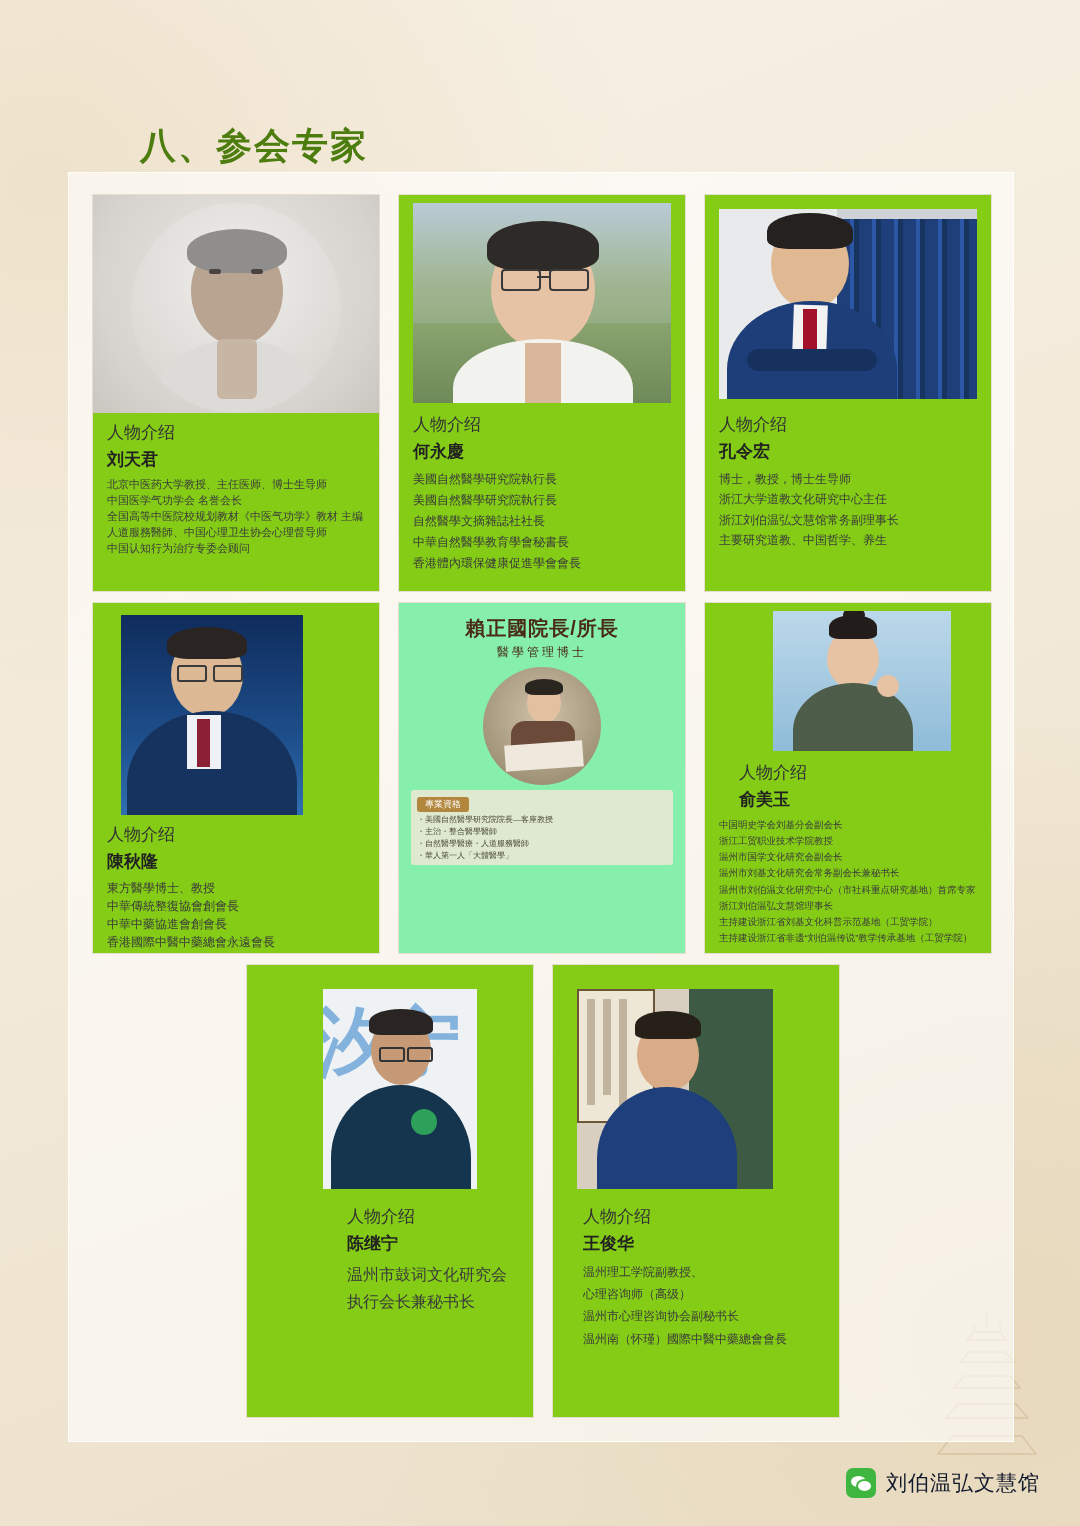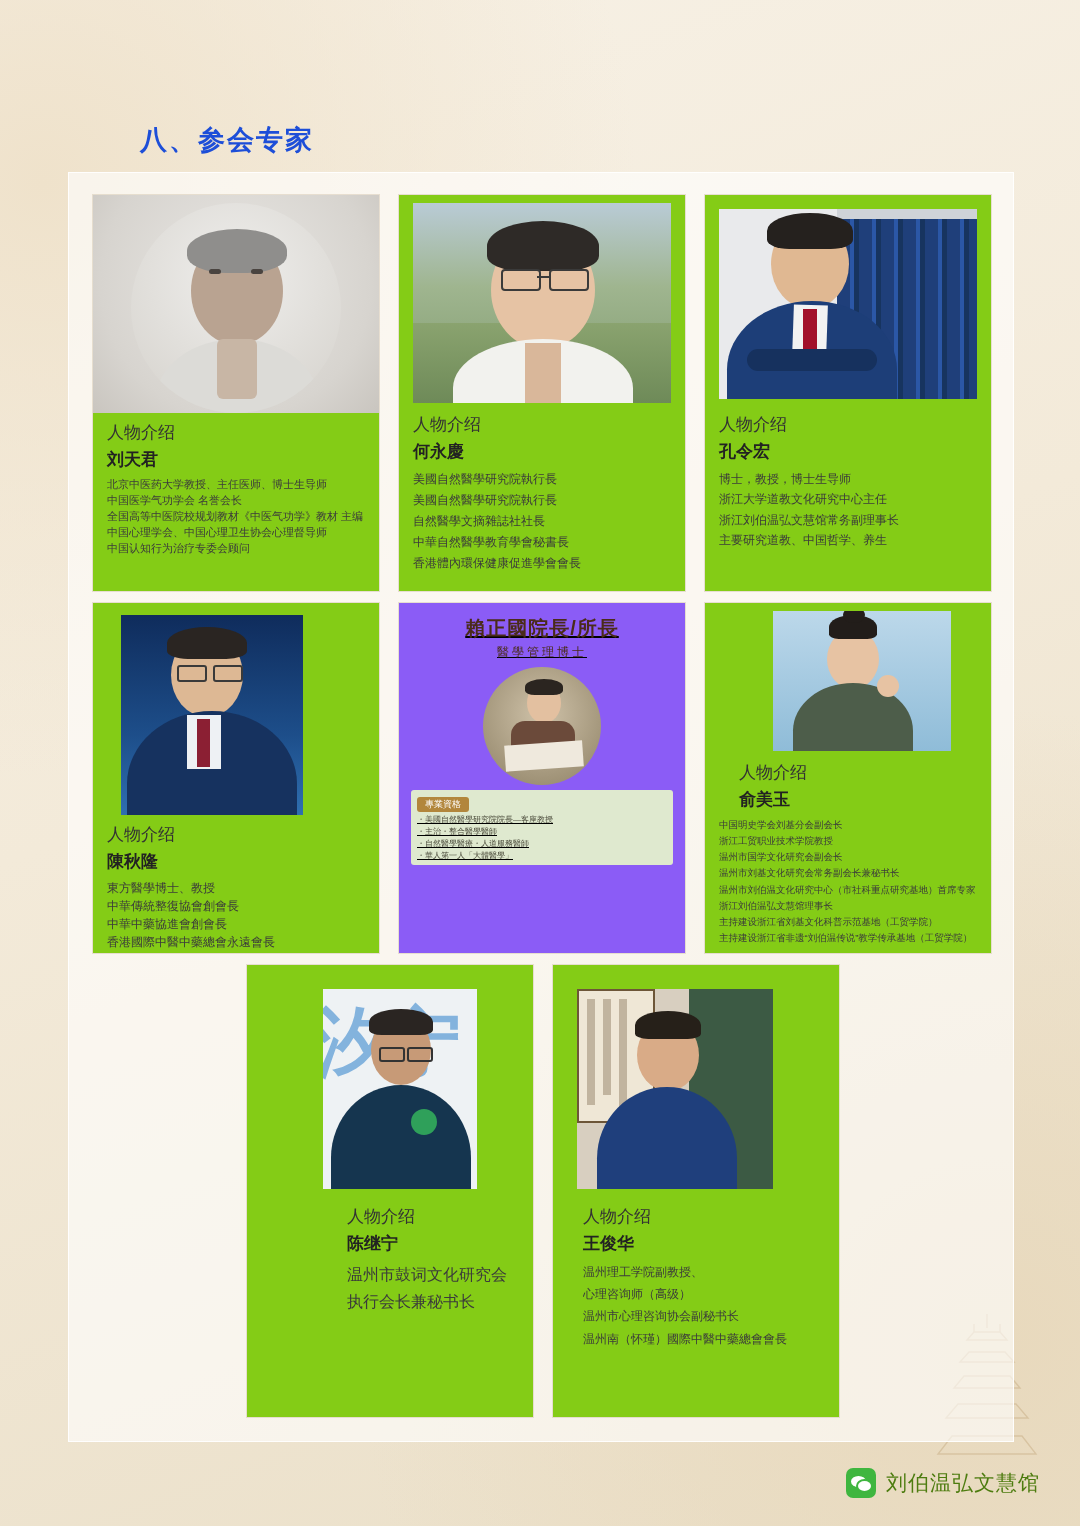--- a/index.html
+++ b/index.html
@@ -16,21 +16,21 @@
       radial-gradient(circle at 92% 88%, #e8d9bd 0%, rgba(232,217,189,0) 38%),
       radial-gradient(circle at 4% 12%, #efe2cb 0%, rgba(239,226,203,0) 35%),
       linear-gradient(160deg,#f7f1e6 0%,#f3ead9 45%,#eadfc8 100%);
   }
   .corner-deco{
     position:absolute;right:18px;bottom:40px;width:150px;height:180px;
     opacity:.35;
   }
   .section-title{
     position:absolute;left:140px;top:122px;
-    font-size:27px;font-weight:bold;color:#1d4ed8;letter-spacing:2px;
+    font-size:36px;font-weight:bold;color:#4d7c0f;letter-spacing:2px;
   }
   .card-area{
     position:absolute;left:68px;top:172px;width:944px;height:1268px;
     background:rgba(255,255,255,.62);
     border:1px solid rgba(255,255,255,.9);
   }
   .grid{position:absolute;inset:0;}
   .card{
     position:absolute;
     background:#84cc16;
@@ -57,23 +57,23 @@
   .wechat-icon{
     width:30px;height:30px;border-radius:7px;background:#3fb63f;position:relative;
     display:inline-block;
   }
   .wechat-icon:before{
     content:"";position:absolute;left:5px;top:8px;width:15px;height:11px;border-radius:50%;background:#fff;
   }
   .wechat-icon:after{
     content:"";position:absolute;left:12px;top:13px;width:13px;height:10px;border-radius:50%;background:#fff;box-shadow:0 0 0 2px #3fb63f;
   }
-  .footer-text{font-size:21px;color:#4d7c0f;letter-spacing:1px;}
+  .footer-text{font-size:21px;color:#0f172a;letter-spacing:1px;}
   
-  .poster{background:#8b5cf6;position:relative;text-decoration:underline;}
+  .poster{background:#86efac;position:relative;}
   .poster .ptitle{font-size:20px;color:#4a2b1a;text-align:center;font-weight:bold;letter-spacing:1px;}
   .poster .psub{font-size:12px;color:#4a2b1a;text-align:center;letter-spacing:3px;margin-top:2px;}
   .poster .pcirc{width:118px;height:118px;border-radius:50%;margin:6px auto 0;background:radial-gradient(circle at 50% 40%,#cfc2a9,#8e8165);position:relative;overflow:hidden;}
   .bar{margin:5px 12px;border-radius:3px;padding:3px 6px;}
   .bar .bh{display:inline-block;font-size:9px;color:#fff;background:#b2863c;padding:1px 8px;border-radius:3px;}
   .bar .bl{font-size:8px;color:#4a4a3a;line-height:1.5;margin-top:2px;}
   .b1{background:#e4ecd6;}
   .b2{background:#dfe9cf;}
 </style>
 </head>
@@ -109,21 +109,21 @@
           <div style="position:absolute;left:86px;top:136px;width:40px;height:60px;background:#c8b6a5;border-radius:6px;"></div>
         </div>
       </div>
       <div class="pad">
         <div class="intro-label">人物介绍</div>
         <div class="person-name">刘天君</div>
         <div class="bio">
           <div>北京中医药大学教授、主任医师、博士生导师</div>
           <div>中国医学气功学会 名誉会长</div>
           <div>全国高等中医院校规划教材《中医气功学》教材 主编</div>
-          <div>中国心理学会、中国心理卫生协会心理督导师</div>
+          <div>人道服務醫師、中国心理卫生协会心理督导师</div>
           <div>中国认知行为治疗专委会顾问</div>
         </div>
       </div>
     </div>
 
     <div class="card" style="left:330px;top:22px;width:286px;height:396px;">
       <div class="photo" style="margin:8px 14px 0 14px;height:200px;background:linear-gradient(180deg,#b9cbd6 0%,#9fb58f 42%,#7f9a6d 100%);">
         <div style="position:absolute;left:0;top:120px;width:100%;height:80px;background:linear-gradient(180deg,#8aa36f,#6e8a58);"></div>
         <div style="position:absolute;left:78px;top:28px;width:104px;height:118px;border-radius:50%;background:#e6c3a4;"></div>
         <div style="position:absolute;left:74px;top:18px;width:112px;height:50px;border-radius:50% 50% 30% 30%;background:#2e2a27;"></div>

